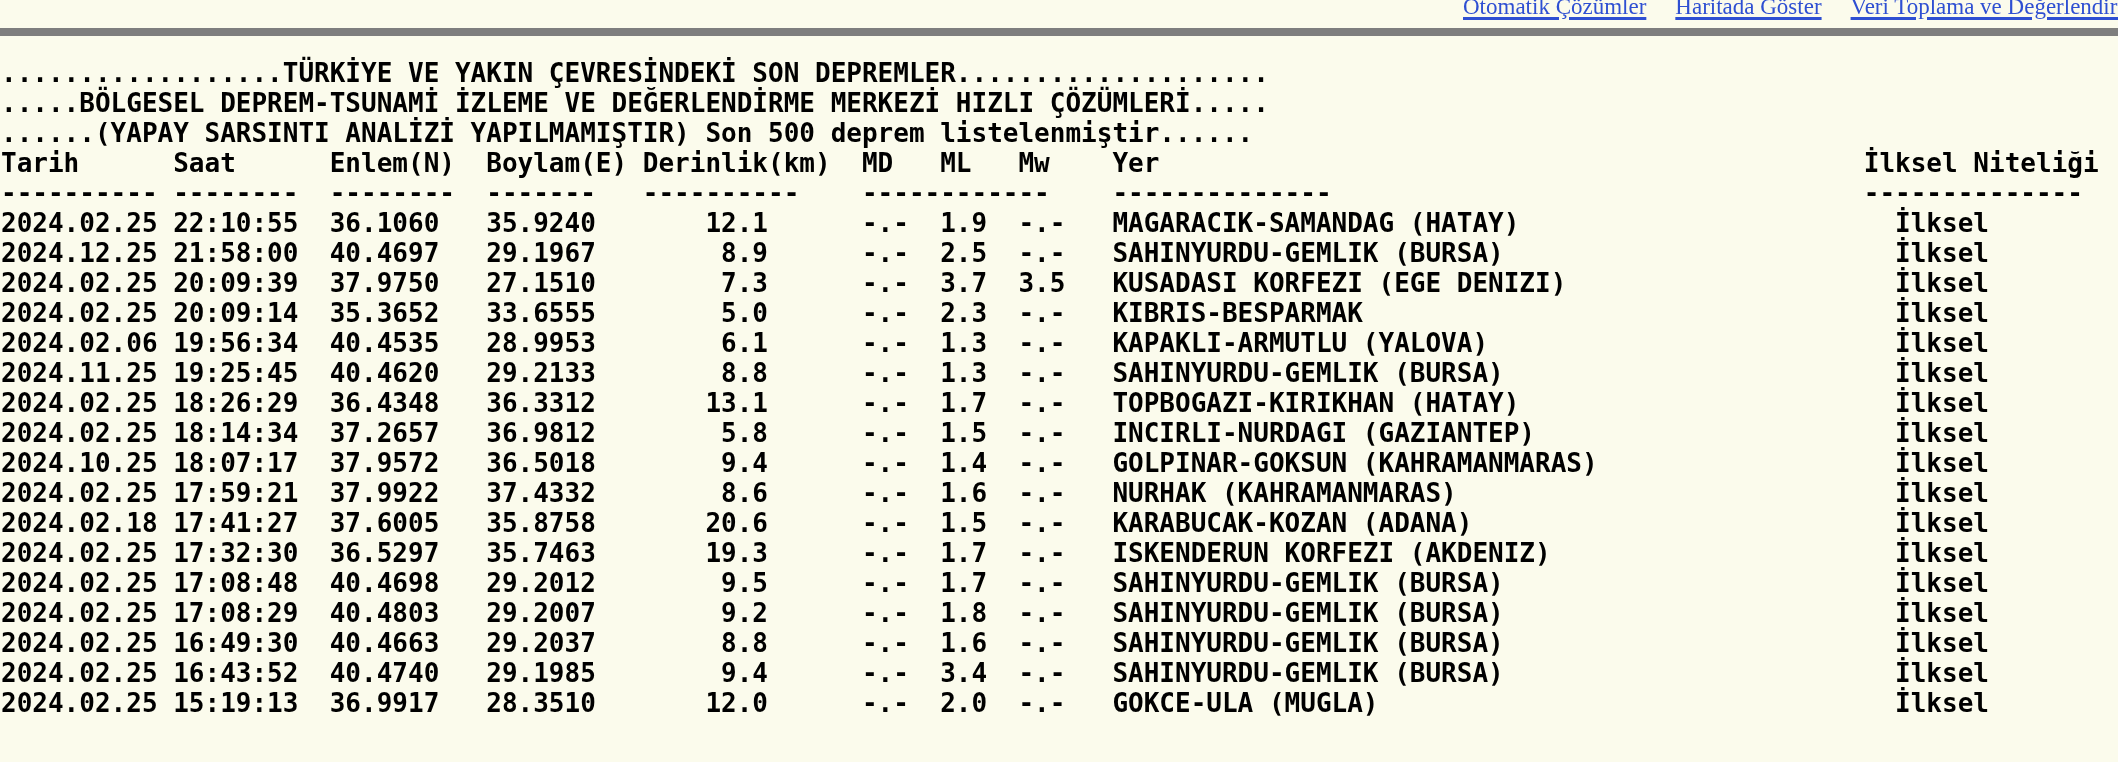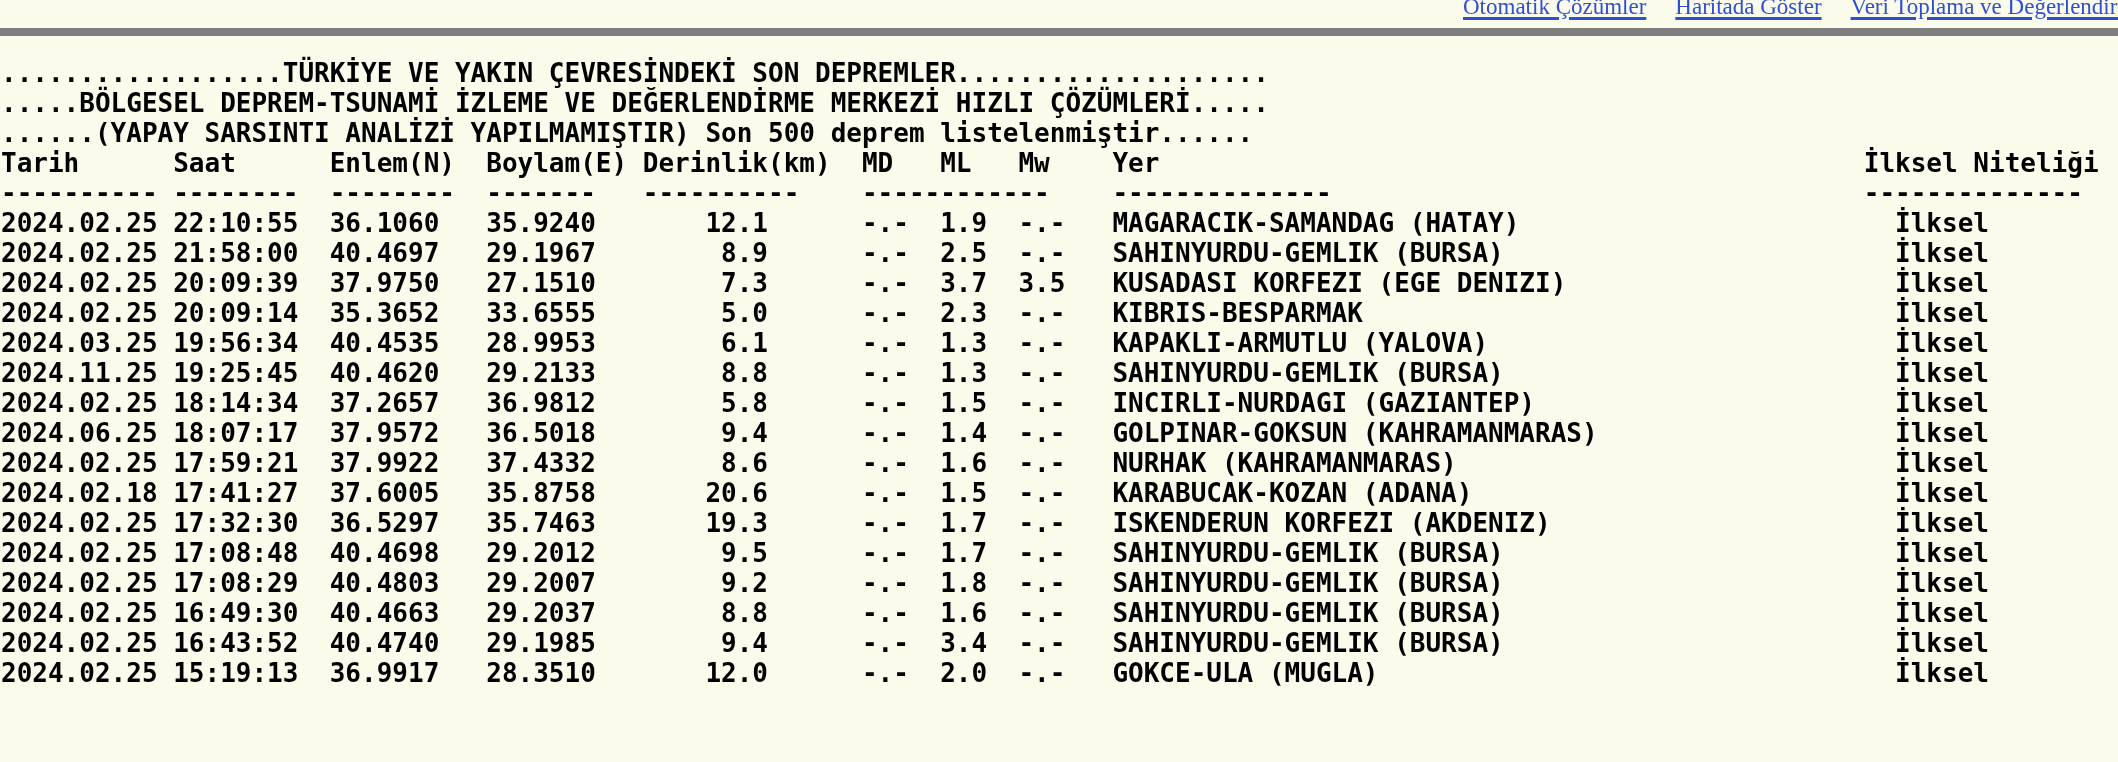--- a/index.html
+++ b/index.html
@@ -60,27 +60,28 @@
 </div>
 
 <div class="graybar"></div>
 
 <pre id="list"><span>..................TÜRKİYE VE YAKIN ÇEVRESİNDEKİ SON DEPREMLER....................
 </span><span>.....BÖLGESEL DEPREM-TSUNAMİ İZLEME VE DEĞERLENDİRME MERKEZİ HIZLI ÇÖZÜMLERİ.....
 </span><span>......(YAPAY SARSINTI ANALİZİ YAPILMAMIŞTIR) Son 500 deprem listelenmiştir......
 </span><span>Tarih      Saat      Enlem(N)  Boylam(E) Derinlik(km)  MD   ML   Mw    Yer                                             İlksel Niteliği
 </span><span>---------- --------  --------  -------   ----------    ------------    --------------                                  --------------
 </span><span>2024.02.25 22:10:55  36.1060   35.9240       12.1      -.-  1.9  -.-   MAGARACIK-SAMANDAG (HATAY)                        İlksel
-</span><span>2024.02.25 21:58:00  40.4697   29.1967        8.9      -.-  2.5  -.-   SAHINYURDU-GEMLIK (BURSA)                         İlksel
+</span><span>2024.12.25 21:58:00  40.4697   29.1967        8.9      -.-  2.5  -.-   SAHINYURDU-GEMLIK (BURSA)                         İlksel
 </span><span>2024.02.25 20:09:39  37.9750   27.1510        7.3      -.-  3.7  3.5   KUSADASI KORFEZI (EGE DENIZI)                     İlksel
 </span><span>2024.02.25 20:09:14  35.3652   33.6555        5.0      -.-  2.3  -.-   KIBRIS-BESPARMAK                                  İlksel
-</span><span>2024.03.25 19:56:34  40.4535   28.9953        6.1      -.-  1.3  -.-   KAPAKLI-ARMUTLU (YALOVA)                          İlksel
+</span><span>2024.02.06 19:56:34  40.4535   28.9953        6.1      -.-  1.3  -.-   KAPAKLI-ARMUTLU (YALOVA)                          İlksel
 </span><span>2024.11.25 19:25:45  40.4620   29.2133        8.8      -.-  1.3  -.-   SAHINYURDU-GEMLIK (BURSA)                         İlksel
+</span><span>2024.02.25 18:26:29  36.4348   36.3312       13.1      -.-  1.7  -.-   TOPBOGAZI-KIRIKHAN (HATAY)                        İlksel
 </span><span>2024.02.25 18:14:34  37.2657   36.9812        5.8      -.-  1.5  -.-   INCIRLI-NURDAGI (GAZIANTEP)                       İlksel
-</span><span>2024.06.25 18:07:17  37.9572   36.5018        9.4      -.-  1.4  -.-   GOLPINAR-GOKSUN (KAHRAMANMARAS)                   İlksel
+</span><span>2024.10.25 18:07:17  37.9572   36.5018        9.4      -.-  1.4  -.-   GOLPINAR-GOKSUN (KAHRAMANMARAS)                   İlksel
 </span><span>2024.02.25 17:59:21  37.9922   37.4332        8.6      -.-  1.6  -.-   NURHAK (KAHRAMANMARAS)                            İlksel
 </span><span>2024.02.18 17:41:27  37.6005   35.8758       20.6      -.-  1.5  -.-   KARABUCAK-KOZAN (ADANA)                           İlksel
 </span><span>2024.02.25 17:32:30  36.5297   35.7463       19.3      -.-  1.7  -.-   ISKENDERUN KORFEZI (AKDENIZ)                      İlksel
 </span><span>2024.02.25 17:08:48  40.4698   29.2012        9.5      -.-  1.7  -.-   SAHINYURDU-GEMLIK (BURSA)                         İlksel
 </span><span>2024.02.25 17:08:29  40.4803   29.2007        9.2      -.-  1.8  -.-   SAHINYURDU-GEMLIK (BURSA)                         İlksel
 </span><span>2024.02.25 16:49:30  40.4663   29.2037        8.8      -.-  1.6  -.-   SAHINYURDU-GEMLIK (BURSA)                         İlksel
 </span><span>2024.02.25 16:43:52  40.4740   29.1985        9.4      -.-  3.4  -.-   SAHINYURDU-GEMLIK (BURSA)                         İlksel
 </span><span>2024.02.25 15:19:13  36.9917   28.3510       12.0      -.-  2.0  -.-   GOKCE-ULA (MUGLA)                                 İlksel
 </span></pre>
 

